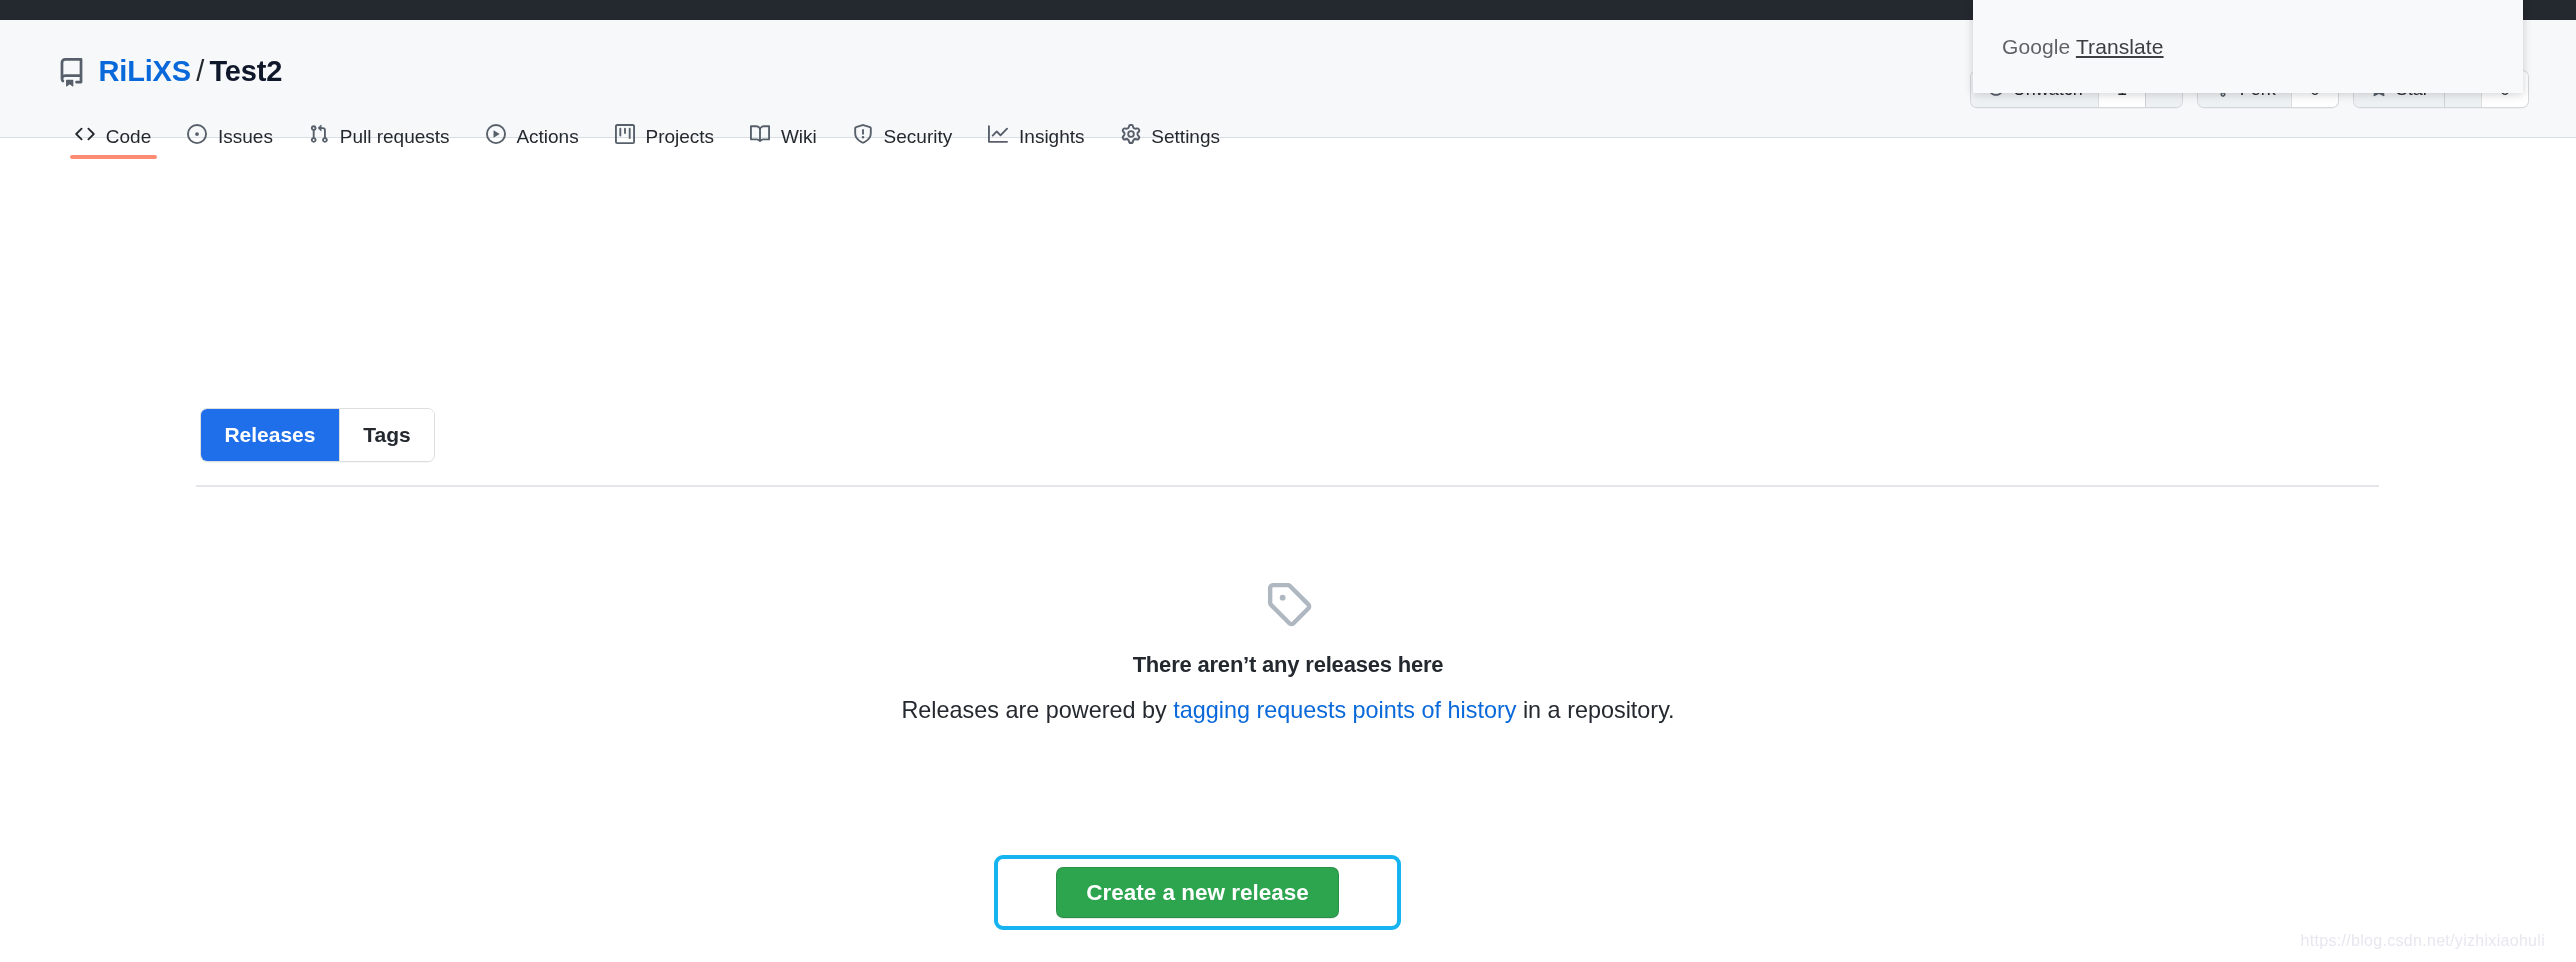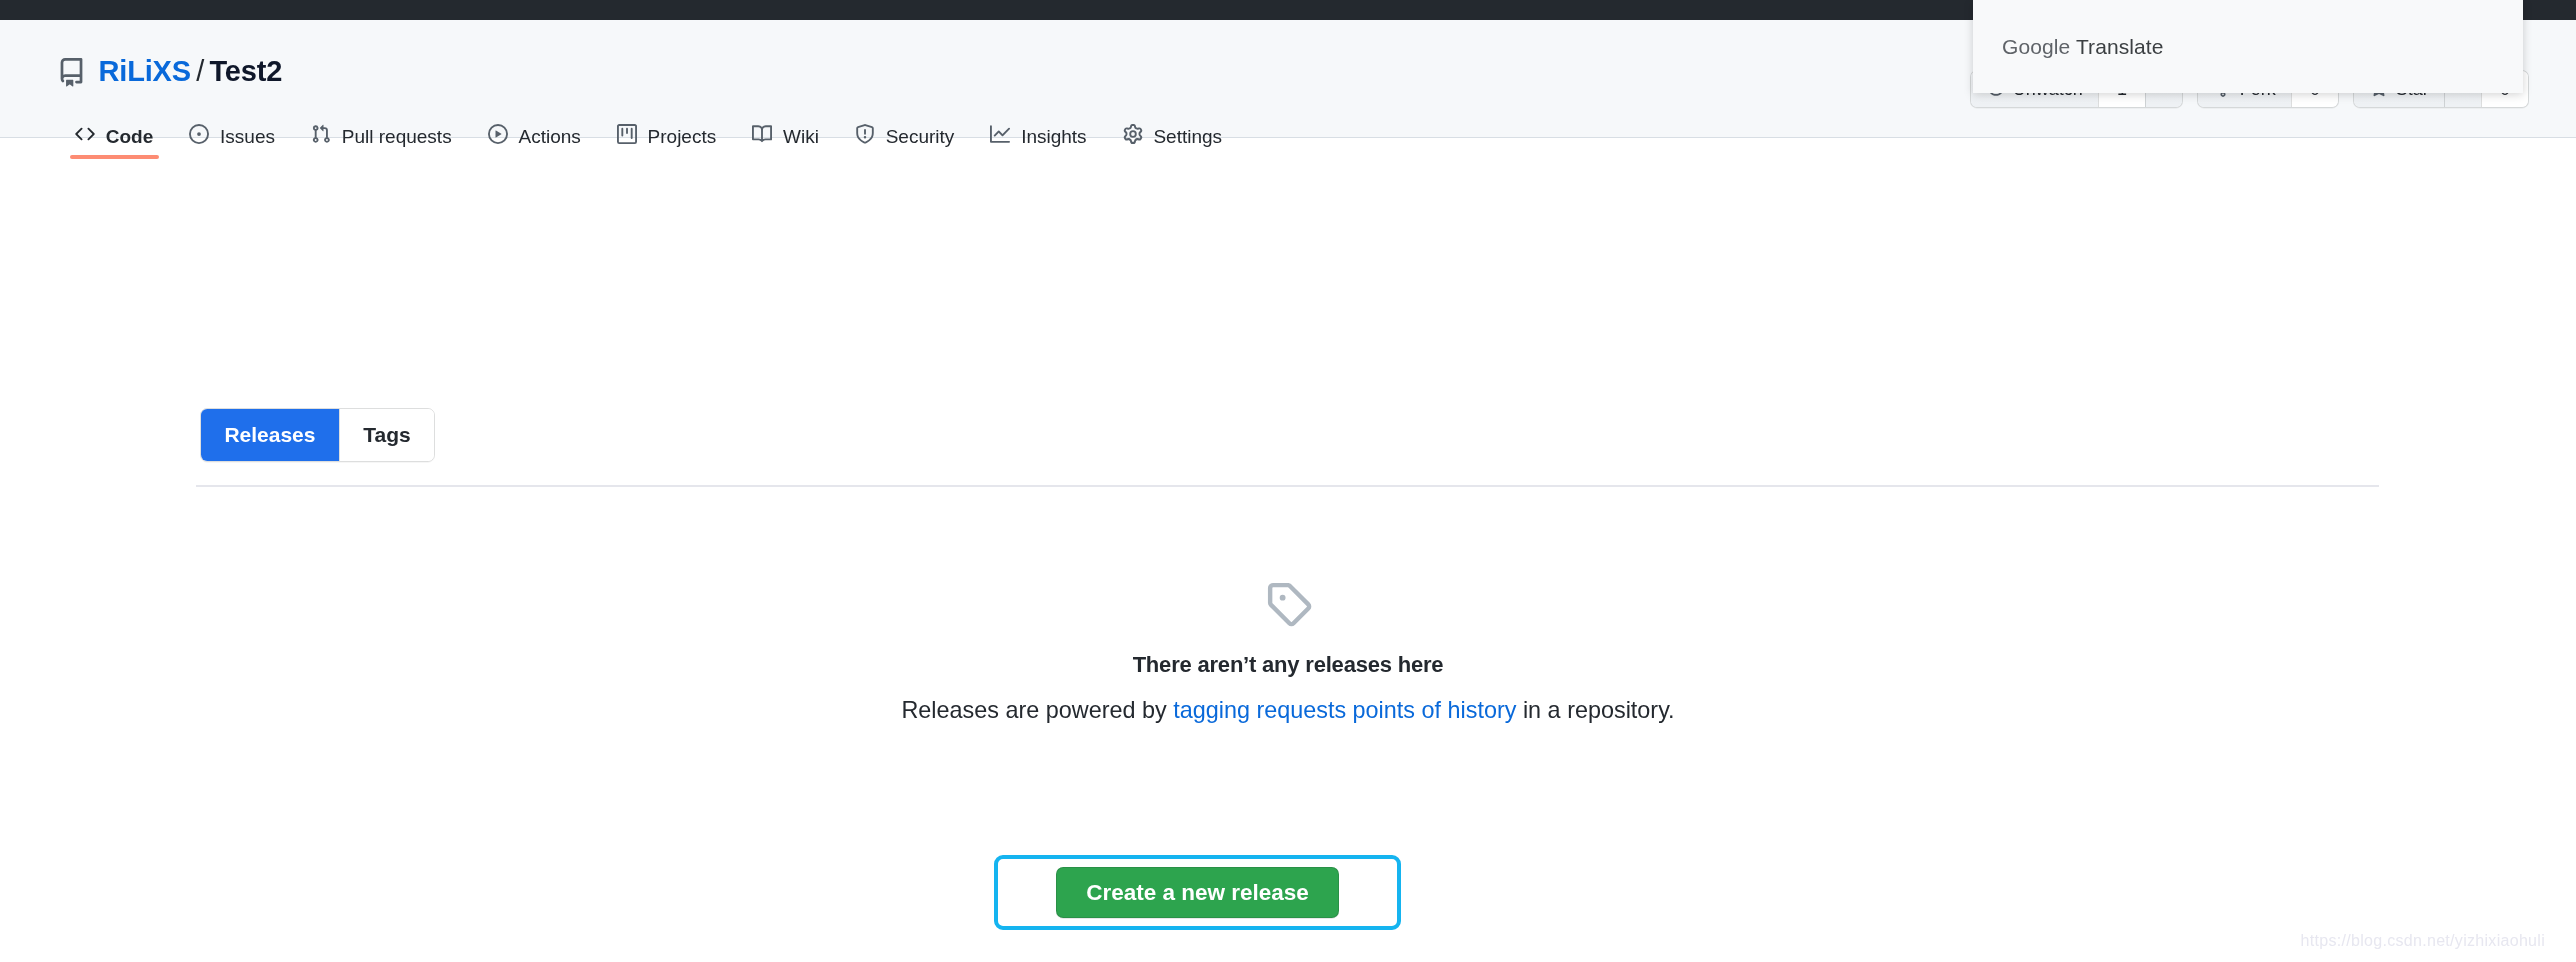--- a/index.html
+++ b/index.html
@@ -146,21 +146,21 @@
     padding: 0 18px;
     height: 43px;
     font-size: 19px;
     color: #24292f;
     text-decoration: none;
     position: relative;
     cursor: pointer;
     white-space: nowrap;
   }
   .nav-tab .tab-icon { color: #57606a; display: block; flex: none; }
-  .nav-tab.active { font-weight: 700; text-align: right; }
+  .nav-tab.active { font-weight: 400; text-align: right; }
   .nav-tab.active .tab-icon { color: #24292f; }
   .nav-tab.active::after {
     content: "";
     position: absolute;
     left: 12.6px; right: 12.6px;
     bottom: -0.9px;
     height: 3.6px;
     border-radius: 5.4px;
     background: #fd8c73;
   }
@@ -179,21 +179,21 @@
     align-items: center;
   }
   .gtranslate-label {
     margin-left: 29px;
     font-size: 21px;
     color: #3c4043;
     letter-spacing: 0.1px;
     white-space: nowrap;
   }
   .gt-brand { color: #5f6368; }
-  .gt-word  { color: #3c4043; }
+  .gt-word  { color: #3c4043; text-decoration: underline; }
 
   
   .content {
     position: absolute;
     top: 138px;
     left: 0;
     width: 2576px;
     background: #ffffff;
   }
 

